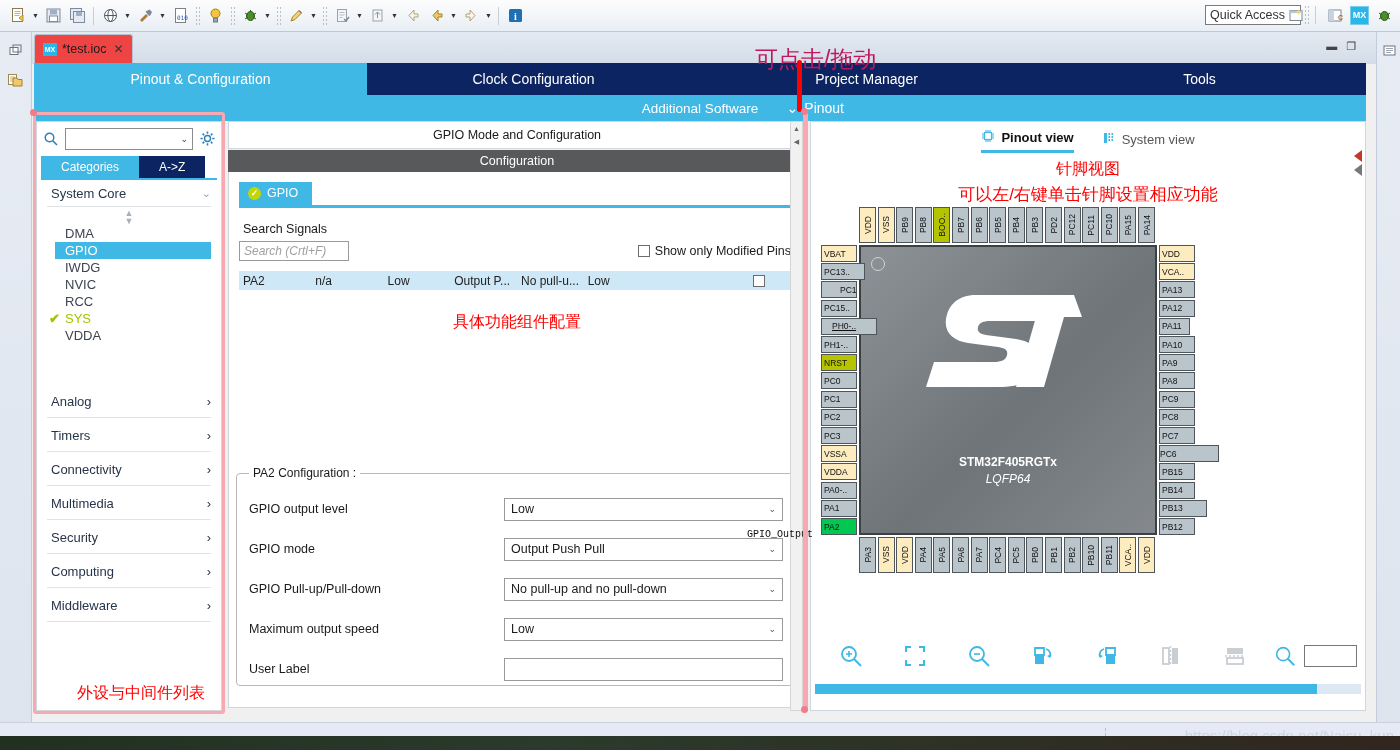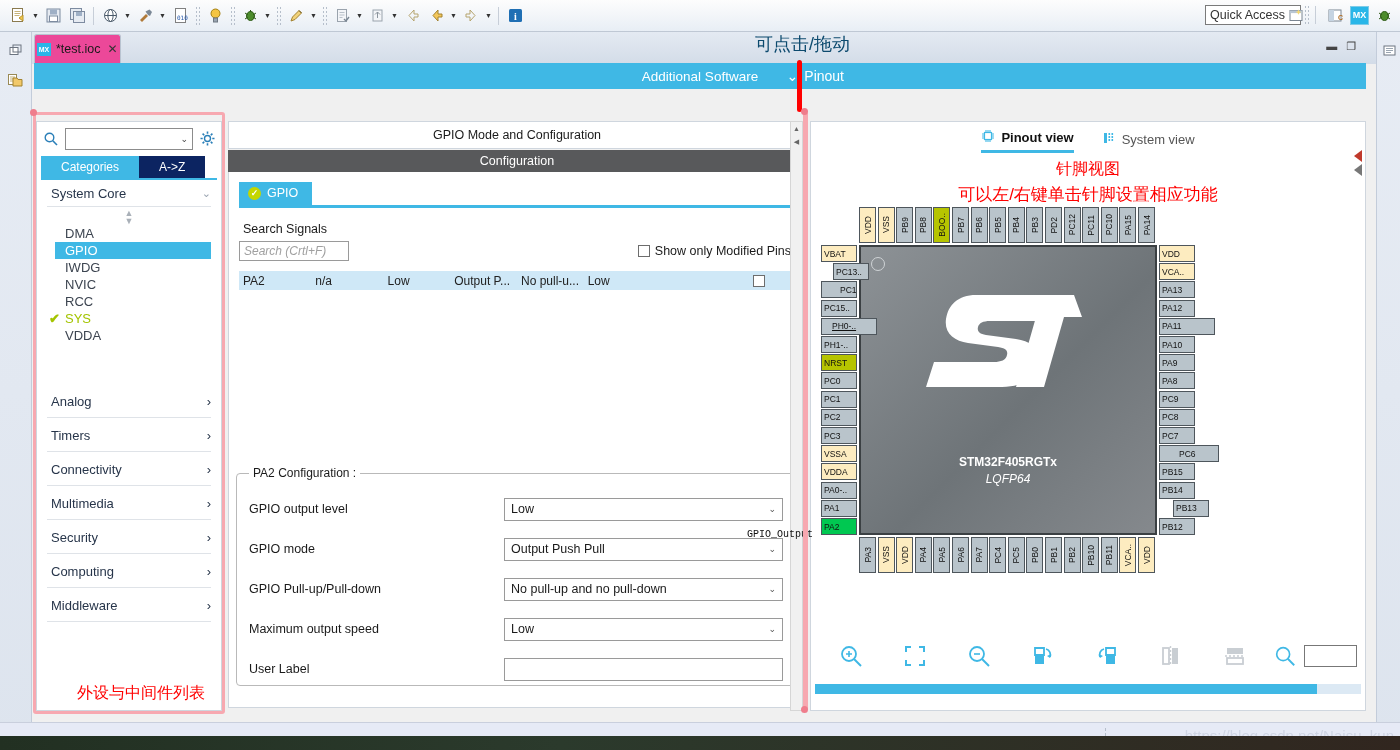--- a/index.html
+++ b/index.html
@@ -35,23 +35,23 @@
     display:flex;align-items:center;justify-content:center; border:1px solid #7ecbe8;}
 
   
   .tabrow {
     position:absolute; left:0; top:32px; width:1400px; height:32px;
     background:linear-gradient(#e4eaf2,#d3dce8);
   }
   .leftrail { position:absolute; left:0; top:32px; width:32px; height:718px; background:linear-gradient(#e7ecf4,#dde4ee); border-right:1px solid #c3ccda;}
   .rail-ico { width:24px;height:24px;margin:6px auto 2px; display:flex;align-items:center;justify-content:center;}
   .editor-tab {
-    position:absolute; left:34px; top:34px; height:29px; background:#ec4899;
+    position:absolute; left:34px; top:34px; height:29px; background:#ef4444;
     border:1px solid #b9c3d0; border-bottom:none; border-top-left-radius:3px; border-top-right-radius:3px;
-    display:flex; align-items:center; padding:0 2px; gap:5px; font-size:12.5px;
+    display:flex; align-items:center; padding:0 8px; gap:5px; font-size:12.5px;
   }
   .tab-mx { width:14px;height:13px;background:#29b6e8;color:#fff;font-size:7px;font-weight:bold;
     display:flex;align-items:center;justify-content:center;}
   .tab-close { color:#333; font-size:12px; margin-left:2px; }
   .win-ctl { position:absolute; right:44px; top:40px; display:flex; gap:9px; color:#444; font-size:11px; }
   .rail-right { position:absolute; right:0; top:32px; width:24px; height:718px; background:linear-gradient(#e7ecf4,#dde4ee); border-left:1px solid #c3ccda;}
 
   
   .cube { position:absolute; left:34px; top:63px; width:1332px; height:58px; }
   .cubetabs { display:flex; height:32px; }
@@ -172,21 +172,21 @@
   
   .statusbar { position:absolute; left:0; bottom:0; width:1400px; height:28px;
                background:#e6eaf6; border-top:1px solid #c9cfdd; }
   .sb-dots { position:absolute; left:1104px; top:4px; width:4px; height:20px;
              background-image:radial-gradient(#b6bfcb 1px, transparent 1px); background-size:3px 5px;}
   .watermark { position:absolute; right:6px; top:4px; color:#cfd5e4; font-size:15px; }
   .desktop { position:absolute; left:0; bottom:0; width:1400px; height:14px;
              background:linear-gradient(90deg,#223022,#2b3a2c 40%,#31261f); }
 
   
-  .anno-top { position:absolute; left:755px; top:32px; color:#0c4a6e; font-size:18px; }
+  .anno-top { position:absolute; left:755px; top:44px; color:#be185d; font-size:23px; }
   .red-line { position:absolute; left:797px; top:60px; width:5px; height:52px; background:#ff0000;
               border-radius:3px; }
   .pink-v { position:absolute; left:803px; top:112px; width:5px; height:598px; background:#f7a8b0;
             border-radius:3px; }
   .pink-box { position:absolute; left:33px; top:112px; width:192px; height:602px;
               border:3px solid #f7a8b0; border-radius:3px; pointer-events:none; }
   .pink-dot { position:absolute; width:7px; height:7px; border-radius:50%; background:#ef7d8c;}
 </style>
 </head>
 <body>
@@ -361,20 +361,26 @@
     <span class="tab-mx">MX</span>
     <span>*test.ioc</span>
     <span class="tab-close">✕</span>
   </div>
   <div class="win-ctl">
     <span>▬</span>
     <span>❐</span>
   </div>
 
   <div class="cube">
+    <div class="cubetabs">
+      <div class="ctab active">Pinout &amp; Configuration</div>
+      <div class="ctab">Clock Configuration</div>
+      <div class="ctab">Project Manager</div>
+      <div class="ctab">Tools</div>
+    </div>
     <div class="subbar">
       <span class="add-sw">Additional Software</span>
       <span class="pinout">
         <span>⌄</span>
         <span>Pinout</span>
       </span>
     </div>
   </div>
 
   <div class="catpanel">
@@ -500,20 +506,21 @@
           <td>Low</td>
           <td>Output P...</td>
           <td>No pull-u...</td>
           <td>Low</td>
           <td></td>
           <td class="ctr"><span class="cbox"></span></td>
         </tr>
       </tbody>
         </table>
 
+      <div class="anno-mid">具体功能组件配置</div>
 
       <fieldset class="pacfg">
         <legend>PA2 Configuration :</legend>
         <div class="frow">
           <div class="flabel">GPIO output level</div>
           <div class="fctl">
             <span>Low</span>
             <span class="fchev">⌄</span>
           </div>
         </div>
@@ -687,50 +694,50 @@
         <div class="pinbox" style="left: 279.8px; top: 330px; width: 17px; height: 36px;">
           <span class="pinv">PB11</span>
         </div>
         <div class="pinbox pwr" style="left: 298.4px; top: 330px; width: 17px; height: 36px;">
           <span class="pinv">VCA..</span>
         </div>
         <div class="pinbox pwr" style="left: 317px; top: 330px; width: 17px; height: 36px;">
           <span class="pinv">VDD</span>
         </div>
         <div class="pinbox pwr" style="left: 0px; top: 38px; width: 36px; height: 17px; justify-content: flex-start; padding-left: 2px;">VBAT</div>
-        <div class="pinbox" style="left: 0px; top: 56.2px; width: 36px; height: 17px; justify-content: flex-start; padding-left: 2px; margin-left: 12px;">PC13..</div>
+        <div class="pinbox" style="left: 0px; top: 56.2px; width: 44px; height: 17px; justify-content: flex-start; padding-left: 2px;">PC13..</div>
         <div class="pinbox" style="left: 0px; top: 74.4px; width: 36px; height: 17px; justify-content: flex-start; padding-left: 18px;">PC14..</div>
         <div class="pinbox" style="left: 0px; top: 92.6px; width: 36px; height: 17px; justify-content: flex-start; padding-left: 2px;">PC15..</div>
         <div class="pinbox" style="left: 0px; top: 110.8px; width: 56px; height: 17px; justify-content: flex-start; padding-left: 10px; text-decoration: underline;">PH0-..</div>
         <div class="pinbox" style="left: 0px; top: 129px; width: 36px; height: 17px; justify-content: flex-start; padding-left: 2px;">PH1-..</div>
         <div class="pinbox boot" style="left: 0px; top: 147.2px; width: 36px; height: 17px; justify-content: flex-start; padding-left: 2px;">NRST</div>
         <div class="pinbox" style="left: 0px; top: 165.4px; width: 36px; height: 17px; justify-content: flex-start; padding-left: 2px;">PC0</div>
         <div class="pinbox" style="left: 0px; top: 183.6px; width: 36px; height: 17px; justify-content: flex-start; padding-left: 2px;">PC1</div>
         <div class="pinbox" style="left: 0px; top: 201.8px; width: 36px; height: 17px; justify-content: flex-start; padding-left: 2px;">PC2</div>
         <div class="pinbox" style="left: 0px; top: 220px; width: 36px; height: 17px; justify-content: flex-start; padding-left: 2px;">PC3</div>
         <div class="pinbox pwr" style="left: 0px; top: 238.2px; width: 36px; height: 17px; justify-content: flex-start; padding-left: 2px;">VSSA</div>
         <div class="pinbox pwr" style="left: 0px; top: 256.4px; width: 36px; height: 17px; justify-content: flex-start; padding-left: 2px;">VDDA</div>
         <div class="pinbox" style="left: 0px; top: 274.6px; width: 36px; height: 17px; justify-content: flex-start; padding-left: 2px;">PA0-..</div>
         <div class="pinbox" style="left: 0px; top: 292.8px; width: 36px; height: 17px; justify-content: flex-start; padding-left: 2px;">PA1</div>
         <div class="pinbox sel" style="left: 0px; top: 311px; width: 36px; height: 17px; justify-content: flex-start; padding-left: 2px;">PA2</div>
         <div class="pinbox pwr" style="left: 338px; top: 38px; width: 36px; height: 17px; justify-content: flex-start; padding-left: 2px;">VDD</div>
         <div class="pinbox pwr" style="left: 338px; top: 56.2px; width: 36px; height: 17px; justify-content: flex-start; padding-left: 2px;">VCA..</div>
         <div class="pinbox" style="left: 338px; top: 74.4px; width: 36px; height: 17px; justify-content: flex-start; padding-left: 2px;">PA13</div>
         <div class="pinbox" style="left: 338px; top: 92.6px; width: 36px; height: 17px; justify-content: flex-start; padding-left: 2px;">PA12</div>
-        <div class="pinbox" style="left: 338px; top: 110.8px; width: 56px; height: 17px; justify-content: flex-start; padding-left: 2px;">PA11</div>
+        <div class="pinbox" style="left: 338px; top: 110.8px; width: 31px; height: 17px; justify-content: flex-start; padding-left: 2px;">PA11</div>
         <div class="pinbox" style="left: 338px; top: 129px; width: 36px; height: 17px; justify-content: flex-start; padding-left: 2px;">PA10</div>
         <div class="pinbox" style="left: 338px; top: 147.2px; width: 36px; height: 17px; justify-content: flex-start; padding-left: 2px;">PA9</div>
         <div class="pinbox" style="left: 338px; top: 165.4px; width: 36px; height: 17px; justify-content: flex-start; padding-left: 2px;">PA8</div>
         <div class="pinbox" style="left: 338px; top: 183.6px; width: 36px; height: 17px; justify-content: flex-start; padding-left: 2px;">PC9</div>
         <div class="pinbox" style="left: 338px; top: 201.8px; width: 36px; height: 17px; justify-content: flex-start; padding-left: 2px;">PC8</div>
         <div class="pinbox" style="left: 338px; top: 220px; width: 36px; height: 17px; justify-content: flex-start; padding-left: 2px;">PC7</div>
-        <div class="pinbox" style="left: 338px; top: 238.2px; width: 60px; height: 17px; justify-content: flex-start; padding-left: 19px;">PC6</div>
+        <div class="pinbox" style="left: 338px; top: 238.2px; width: 60px; height: 17px; justify-content: flex-start; padding-left: 0;">PC6</div>
         <div class="pinbox" style="left: 338px; top: 256.4px; width: 36px; height: 17px; justify-content: flex-start; padding-left: 2px;">PB15</div>
         <div class="pinbox" style="left: 338px; top: 274.6px; width: 36px; height: 17px; justify-content: flex-start; padding-left: 2px;">PB14</div>
-        <div class="pinbox" style="left: 352px; top: 292.8px; width: 36px; height: 17px; justify-content: flex-start; padding-left: 2px;">PB13</div>
+        <div class="pinbox" style="left: 338px; top: 292.8px; width: 48px; height: 17px; justify-content: flex-start; padding-left: 2px;">PB13</div>
         <div class="pinbox" style="left: 338px; top: 311px; width: 36px; height: 17px; justify-content: flex-start; padding-left: 2px;">PB12</div>
       </div>
 
     <div class="pv-toolbar">
       <div class="pv-btn">
         <svg width="26" height="26" viewBox="0 0 26 26">
             <circle cx="11" cy="11" r="7" fill="none" stroke="#3fb8e5" stroke-width="1.8"></circle>
             <path d="M16 16l7 7" stroke="#3fb8e5" stroke-width="2"></path>
             <path d="M8 11h6M11 8v6" stroke="#3fb8e5" stroke-width="1.6"></path>
           </svg>

